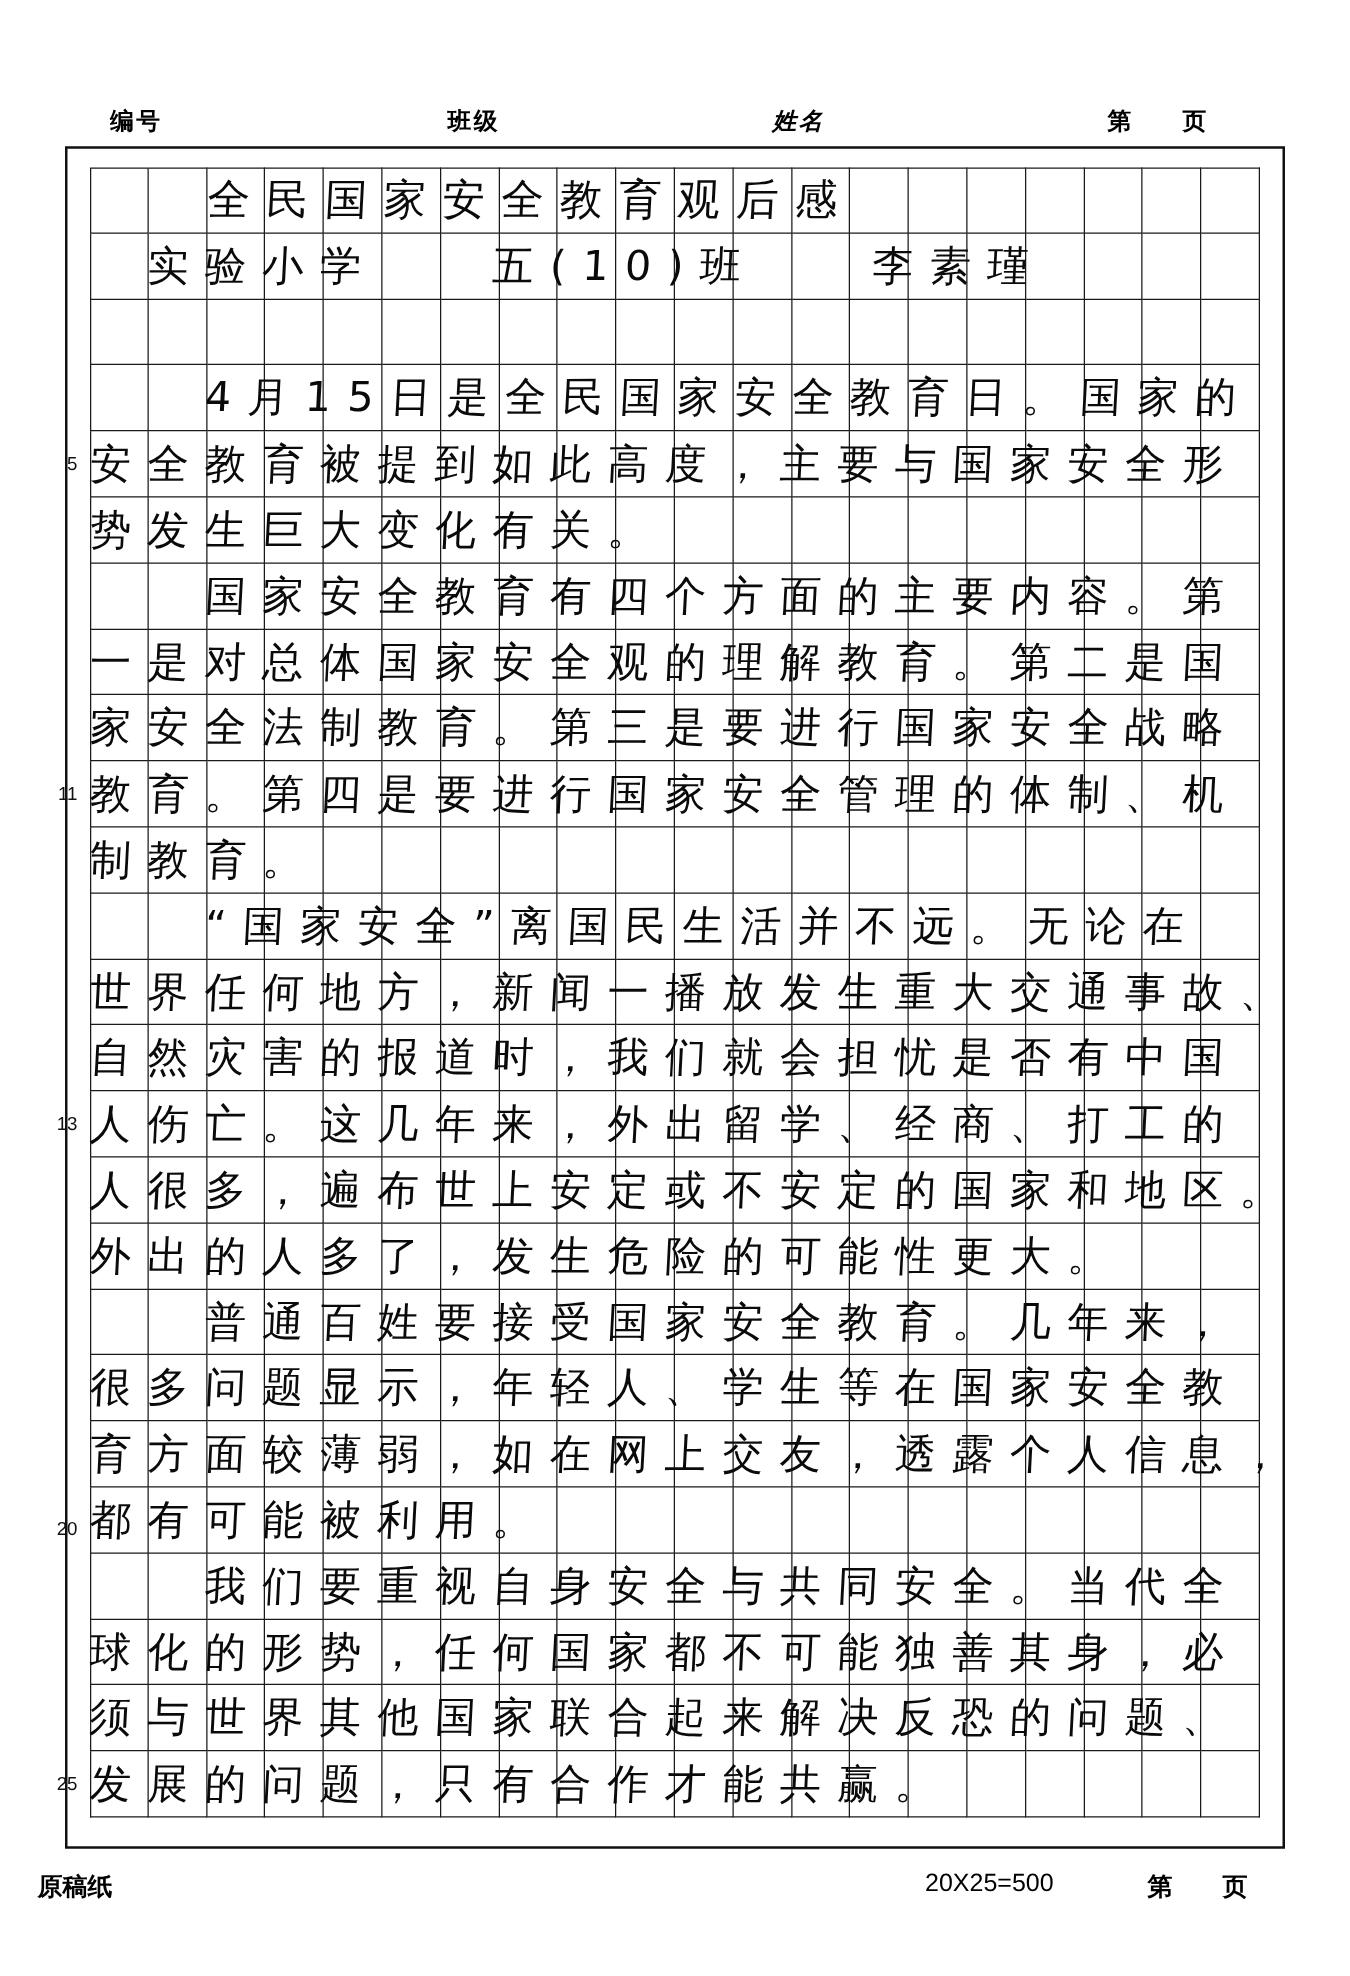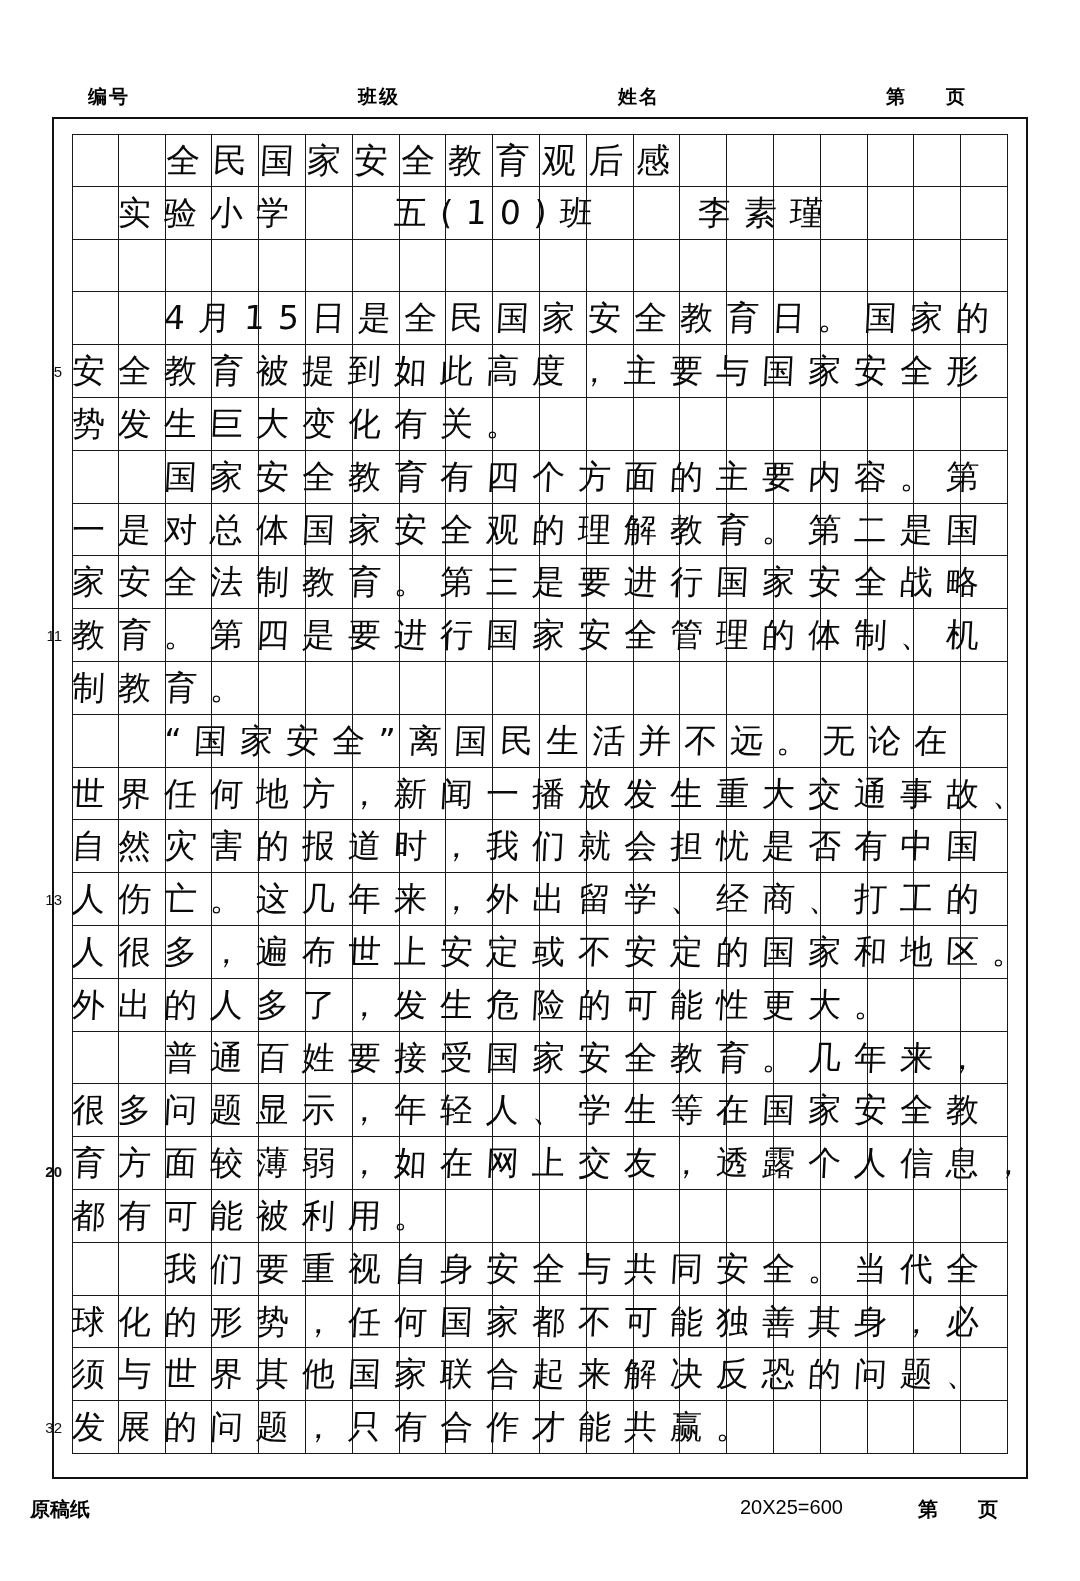--- a/index.html
+++ b/index.html
@@ -26,21 +26,21 @@
     top: 84px;
     width: 960px;
     height: 26px;
     font-size: 19px;
     font-weight: bold;
     letter-spacing: 2px;
   }
   .header span { position: absolute; top: 0; white-space: nowrap; }
   .h-bianhao { left: 28px; }
   .h-banji   { left: 298px; }
-  .h-xingming{ left: 558px; }
+  .h-xingming{ left: 558px; font-style: italic; }
   .h-di      { left: 826px; }
   .h-ye      { left: 886px; }
 
   
   .sheet-frame {
     position: absolute;
     left: 52px;
     top: 117px;
     width: 976px;
     height: 1362px;
@@ -145,22 +145,22 @@
     <span class="h-di">第</span>
     <span class="h-ye">页</span>
   </div>
 
   <div class="sheet-frame"></div>
 
   <div class="line-numbers">
       <div class="line-num" style="top: 228.6px;">5</div>
       <div class="line-num" style="top: 492.6px;">11</div>
       <div class="line-num" style="top: 756.6px;">13</div>
-      <div class="line-num" style="top: 1029px; font-weight: bold;">20</div>
-      <div class="line-num" style="top: 1284.6px;">32</div>
+      <div class="line-num" style="top: 1081px;">20</div>
+      <div class="line-num" style="top: 1284.6px;">25</div>
     </div>
 
   <div class="grid">
       <div class="grid-row">
         <div class="cell"></div>
         <div class="cell"></div>
         <div class="cell"></div>
         <div class="cell"></div>
         <div class="cell"></div>
         <div class="cell"></div>
@@ -732,18 +732,18 @@
       <div class="hw-line" style="top: 1004.2px;">育方面较薄弱，如在网上交友，透露个人信息，</div>
       <div class="hw-line" style="top: 1057px;">都有可能被利用。</div>
       <div class="hw-line" style="top: 1109.8px;">　　我们要重视自身安全与共同安全。当代全</div>
       <div class="hw-line" style="top: 1162.6px;">球化的形势，任何国家都不可能独善其身，必</div>
       <div class="hw-line" style="top: 1215.4px;">须与世界其他国家联合起来解决反恐的问题、</div>
       <div class="hw-line" style="top: 1268.2px;">发展的问题，只有合作才能共赢。</div>
     </div>
 
   <div class="footer">
     <span class="f-yuangaozhi">原稿纸</span>
-    <span class="f-count">20X25=600</span>
+    <span class="f-count">20X25=500</span>
     <span class="f-di">第</span>
     <span class="f-ye">页</span>
   </div>
 
 </div>
 
 </body></html>

